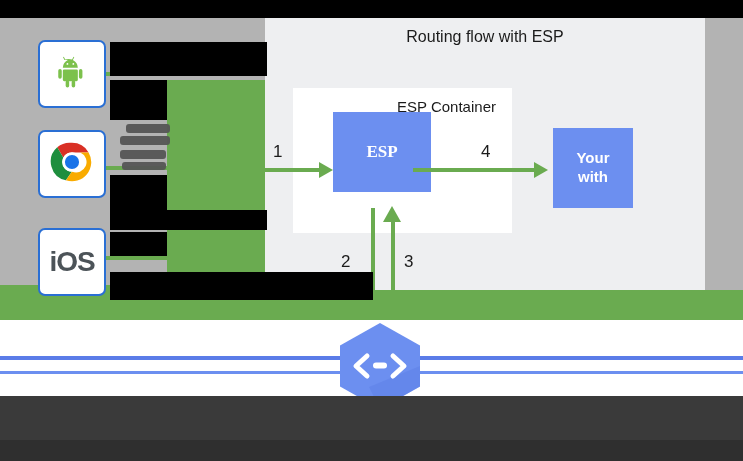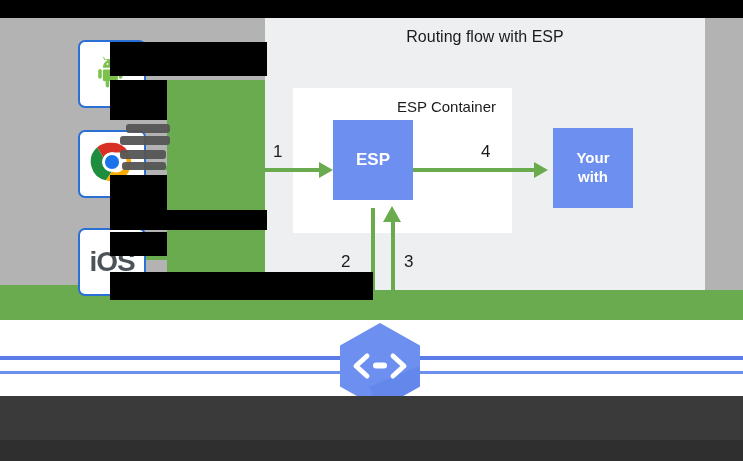--- a/index.html
+++ b/index.html
@@ -30,21 +30,21 @@
 
   
   .smudge{position:absolute;background:#555;border-radius:3px;opacity:.95;}
 
   
   #green-block{left:167px;top:80px;width:98px;height:210px;background:#6aab50;}
 
   
   .device-card{position:absolute;width:68px;height:68px;background:#fff;
     border:2px solid #2a6fd4;border-radius:7px;display:flex;align-items:center;
-    justify-content:center;box-sizing:border-box;margin-left:40px;}
+    justify-content:center;box-sizing:border-box;}
   #dev-android{left:38px;top:40px;}
   #dev-chrome{left:38px;top:130px;}
   #dev-ios{left:38px;top:228px;}
   #ios-label{font-size:28px;font-weight:bold;color:#4c5358;letter-spacing:-1px;}
 
   
   .stub{position:absolute;background:#6aab50;height:4px;}
 
   
   #panel{left:265px;top:18px;width:440px;height:272px;background:#eeeff1;}
@@ -53,21 +53,21 @@
 
   .container-box{position:absolute;background:#ffffff;padding-left:44px;}
   #esp-container{left:293px;top:88px;width:175px;height:145px;}
   #your-container{left:505px;top:88px;width:177px;height:145px;}
   .container-title{position:absolute;width:100%;top:10px;text-align:center;
     font-size:15px;color:#1b1b1b;}
 
   .blue-node{position:absolute;background:#6c8ff0;display:flex;align-items:center;
     justify-content:center;text-align:center;color:#fff;font-weight:bold;
     font-size:17px;line-height:1.25;}
-  #esp-node{left:333px;top:120px;width:80px;height:80px;}
+  #esp-node{left:333px;top:112px;width:98px;height:80px;font-family:Liberation Serif, serif;}
   #code-node{left:553px;top:128px;width:80px;height:80px;font-size:15px;}
 
   
   .hline{position:absolute;height:4px;background:#6aab50;}
   .vline{position:absolute;width:4px;background:#6aab50;}
   .arrow-r{position:absolute;width:0;height:0;border-top:8px solid transparent;
     border-bottom:8px solid transparent;border-left:14px solid #6aab50;}
   .arrow-u{position:absolute;width:0;height:0;border-left:9px solid transparent;
     border-right:9px solid transparent;border-bottom:16px solid #6aab50;}
 

